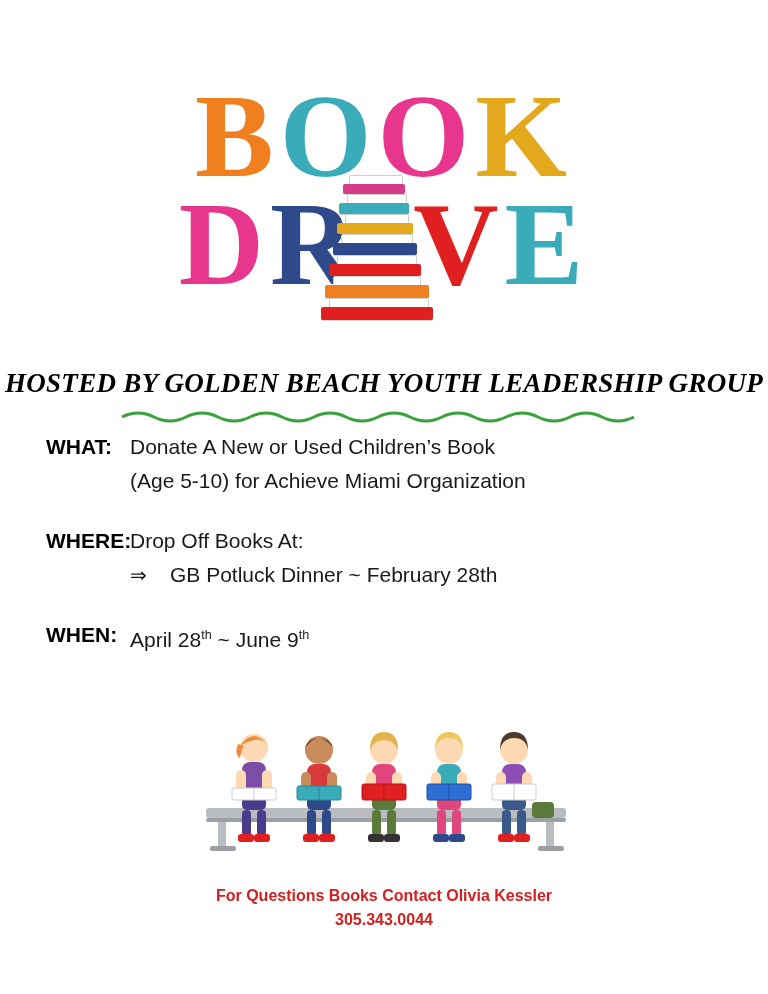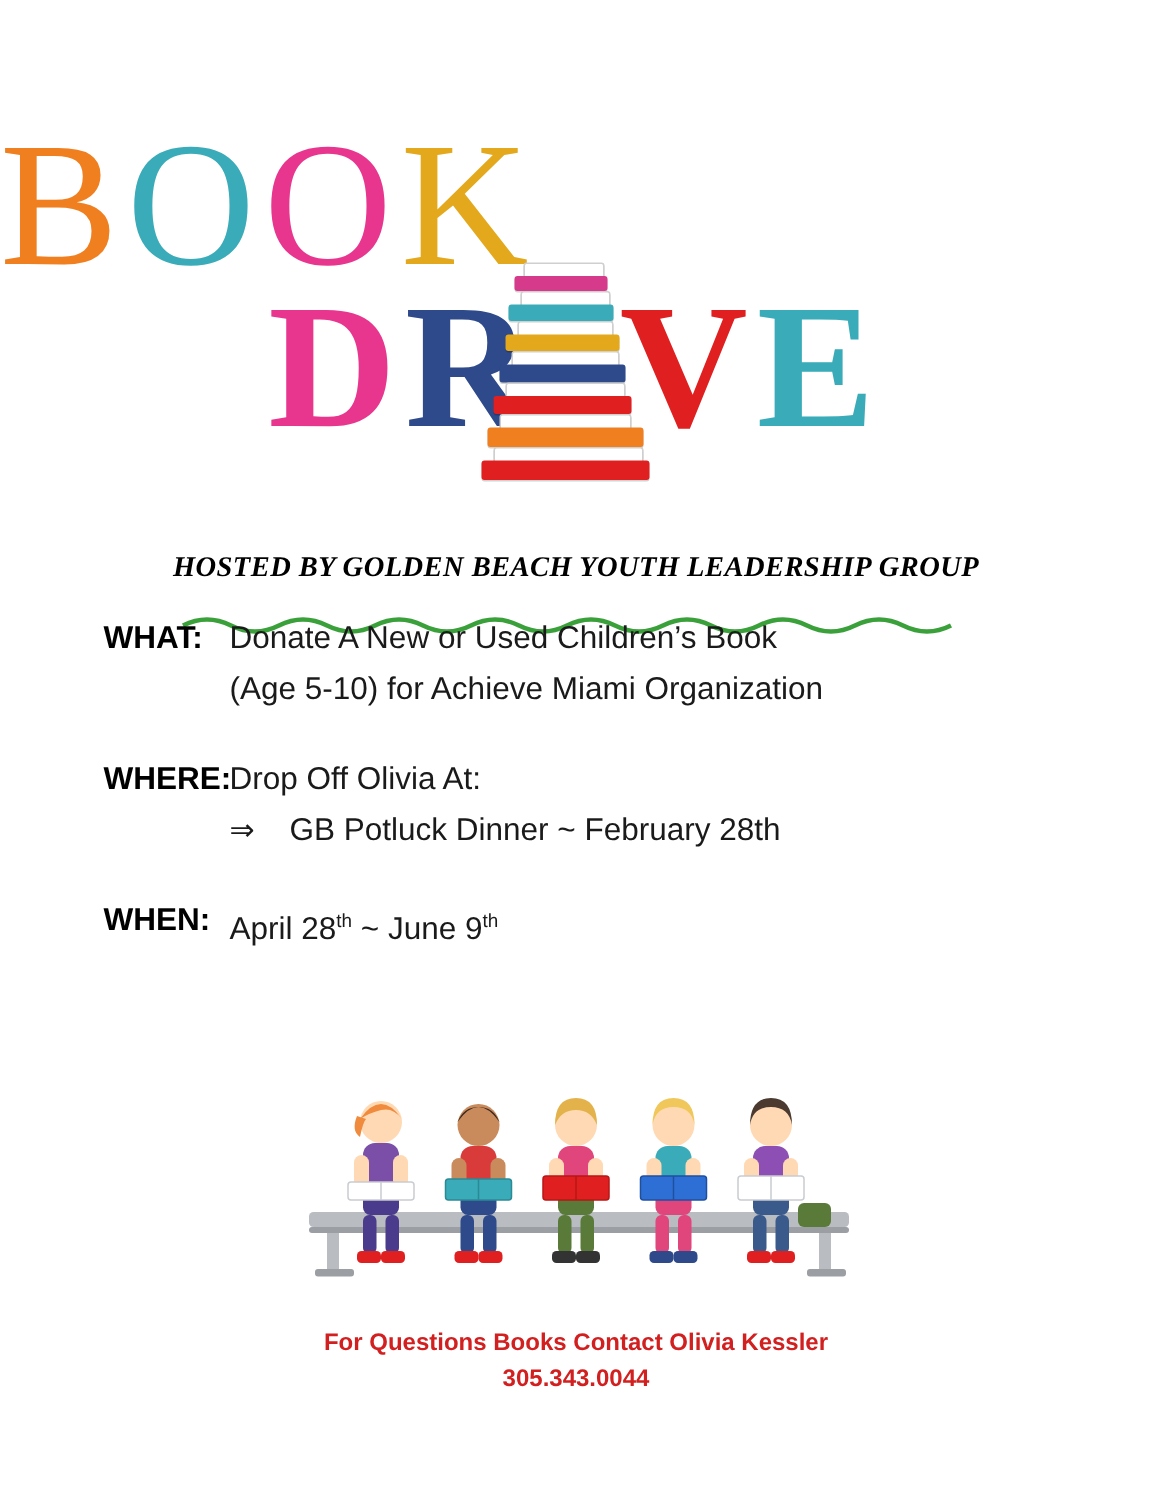--- a/index.html
+++ b/index.html
@@ -29,22 +29,23 @@
     left: 0;
     width: 768px;
     height: 250px;
   }
 
   .word-book {
     position: absolute;
     top: 0;
     left: 0;
     width: 768px;
+    text-align: center;
     font-family: "Liberation Serif", serif;
-    font-weight: normal;
+    font-weight: bold;
     font-size: 118px;
     letter-spacing: 6px;
     line-height: 1;
     white-space: nowrap;
   }
 
   .word-drive {
     position: absolute;
     top: 108px;
     left: 0;
@@ -86,32 +87,31 @@
   
   .hosted {
     position: absolute;
     top: 368px;
     left: 0;
     width: 768px;
     text-align: center;
     font-family: "Liberation Serif", serif;
     font-weight: bold;
     font-style: italic;
-    font-size: 19px;
+    font-size: 27px;
     letter-spacing: .3px;
     color: #000;
   }
 
   
   .rows {
     position: absolute;
-    top: 409px;
+    top: 430px;
     left: 0;
     width: 664px;
-    margin-left: 23px;
   }
   .row {
     position: relative;
     display: flex;
     align-items: flex-start;
     margin-bottom: 26px;
   }
   .row .label {
     width: 130px;
     padding-left: 46px;
@@ -208,21 +208,21 @@
       <div class="label">WHAT:</div>
       <div class="value">
         <span class="line">Donate A New or Used Children’s Book</span>
         <span class="line">(Age 5-10) for Achieve Miami Organization</span>
       </div>
     </div>
 
     <div class="row">
       <div class="label">WHERE:</div>
       <div class="value">
-        <span class="line">Drop Off Olivia At:</span>
+        <span class="line">Drop Off Books At:</span>
         <span class="bullet-line">
           <span class="arrow">⇒</span><span>GB Potluck Dinner ~ February 28th</span>
         </span>
       </div>
     </div>
 
     <div class="row" style="margin-top:12px;">
       <div class="label">WHEN:</div>
       <div class="value">
         <span class="line"><span>April 28</span><sup>th</sup><span> ~ </span><span>June 9</span><sup>th</sup></span>

